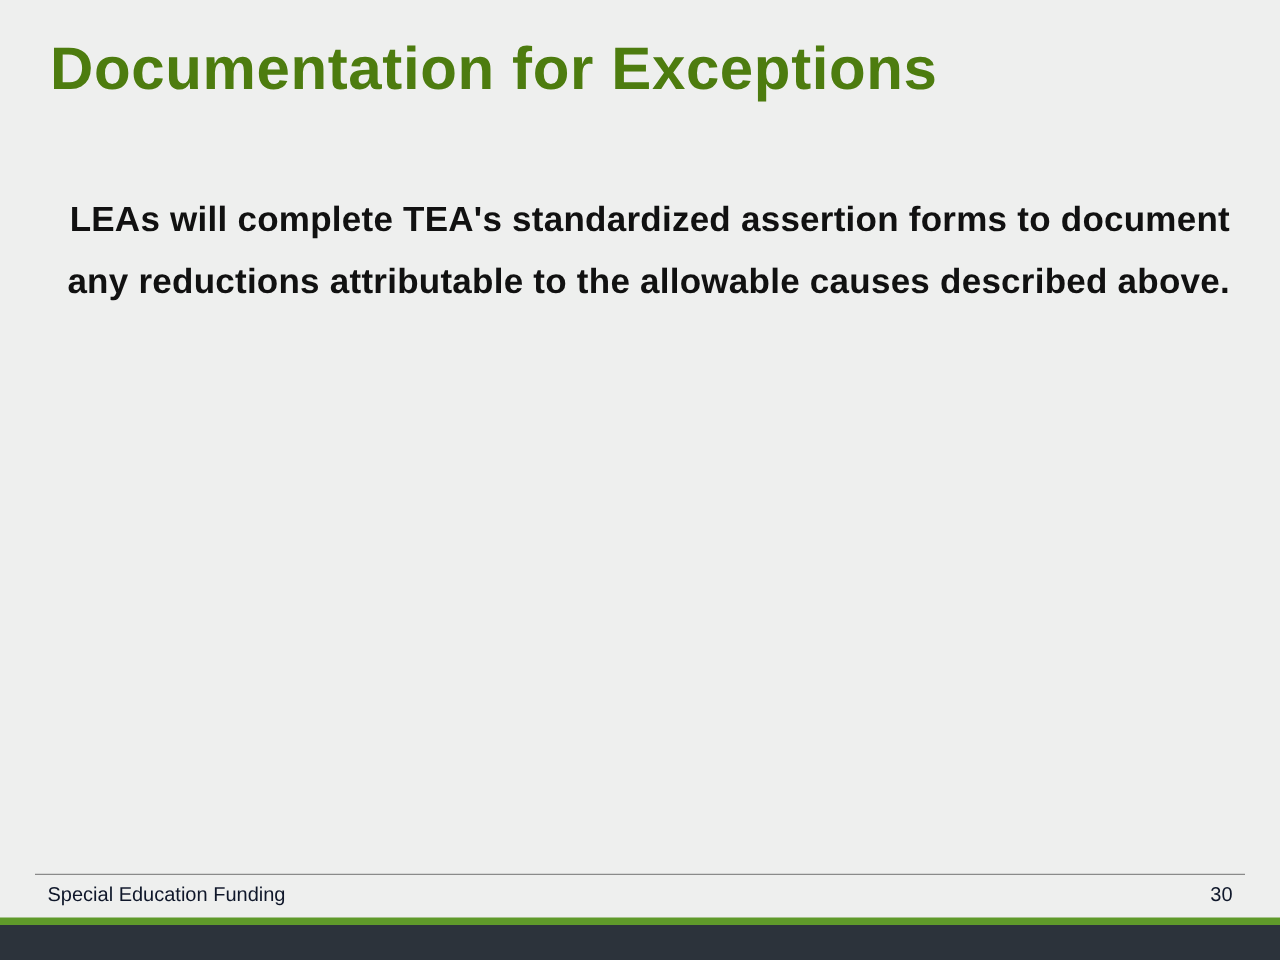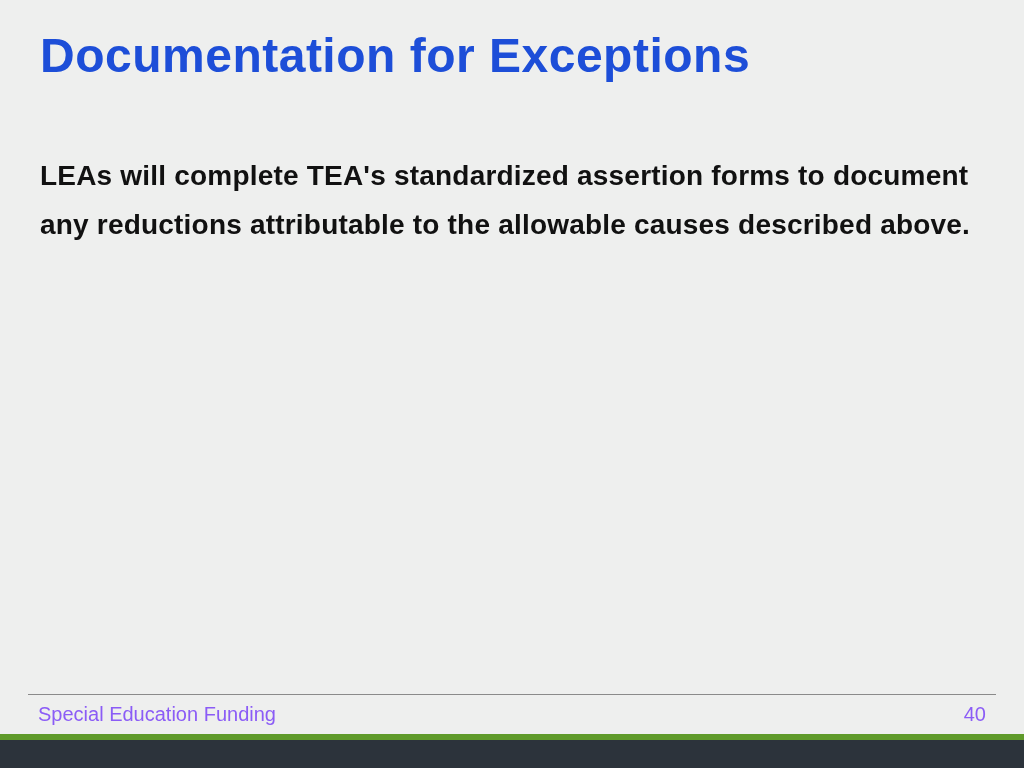--- a/index.html
+++ b/index.html
@@ -17,53 +17,54 @@
   }
   .slide {
     width: 100%;
     height: 100%;
     position: relative;
     padding: 30px 40px 0 40px;
   }
   .title {
     font-size: 48px;
     font-weight: bold;
-    color: #1d4ed8;
+    color: #4d7c0f;
     letter-spacing: 0.5px;
     margin-bottom: 68px;
     line-height: 1.1;
   }
   .body-text {
     font-size: 28px;
     font-weight: bold;
     color: #111;
     line-height: 1.75;
     letter-spacing: 0.2px;
   }
   .body-text p {
     margin-bottom: 10px;
+    text-align: right;
   }
   .footer {
     position: absolute;
     left: 0;
     bottom: 0;
     width: 100%;
   }
   .footer-line {
     height: 1px;
     background: #8a8a8a;
     margin: 0 28px 8px 28px;
   }
   .footer-row {
     display: flex;
     justify-content: space-between;
     align-items: flex-end;
     padding: 0 38px 8px 38px;
-    font-size: 20px;
-    color: #8b5cf6;
+    font-size: 16px;
+    color: #0f172a;
   }
   .footer-green {
     height: 6px;
     background: #5f9a2a;
     width: 100%;
   }
   .footer-dark {
     height: 28px;
     background: #2c333b;
     width: 100%;
@@ -75,18 +76,18 @@
 <div class="slide">
   <h1 class="title">Documentation for Exceptions</h1>
   <div class="body-text">
     <p>LEAs will complete TEA's standardized assertion forms to document any reductions attributable to the allowable causes described above.</p>
   </div>
 
   <div class="footer">
     <div class="footer-line"></div>
     <div class="footer-row">
       <span>Special Education Funding</span>
-      <span>40</span>
+      <span>30</span>
     </div>
     <div class="footer-green"></div>
     <div class="footer-dark"></div>
   </div>
 </div>
 
 </body></html>

